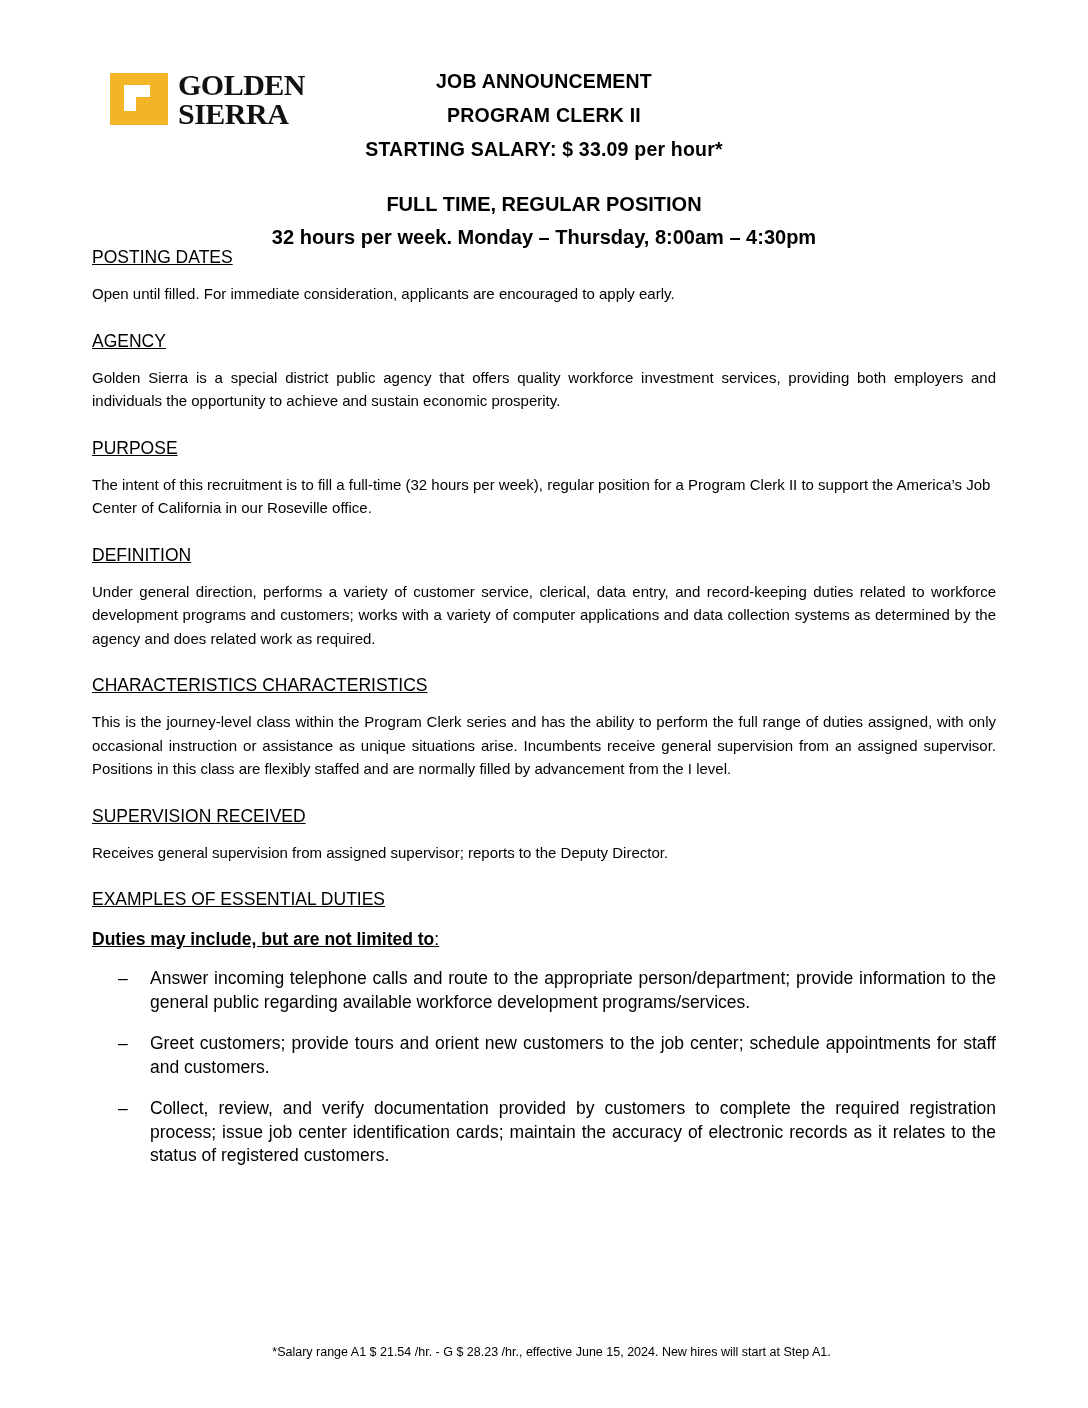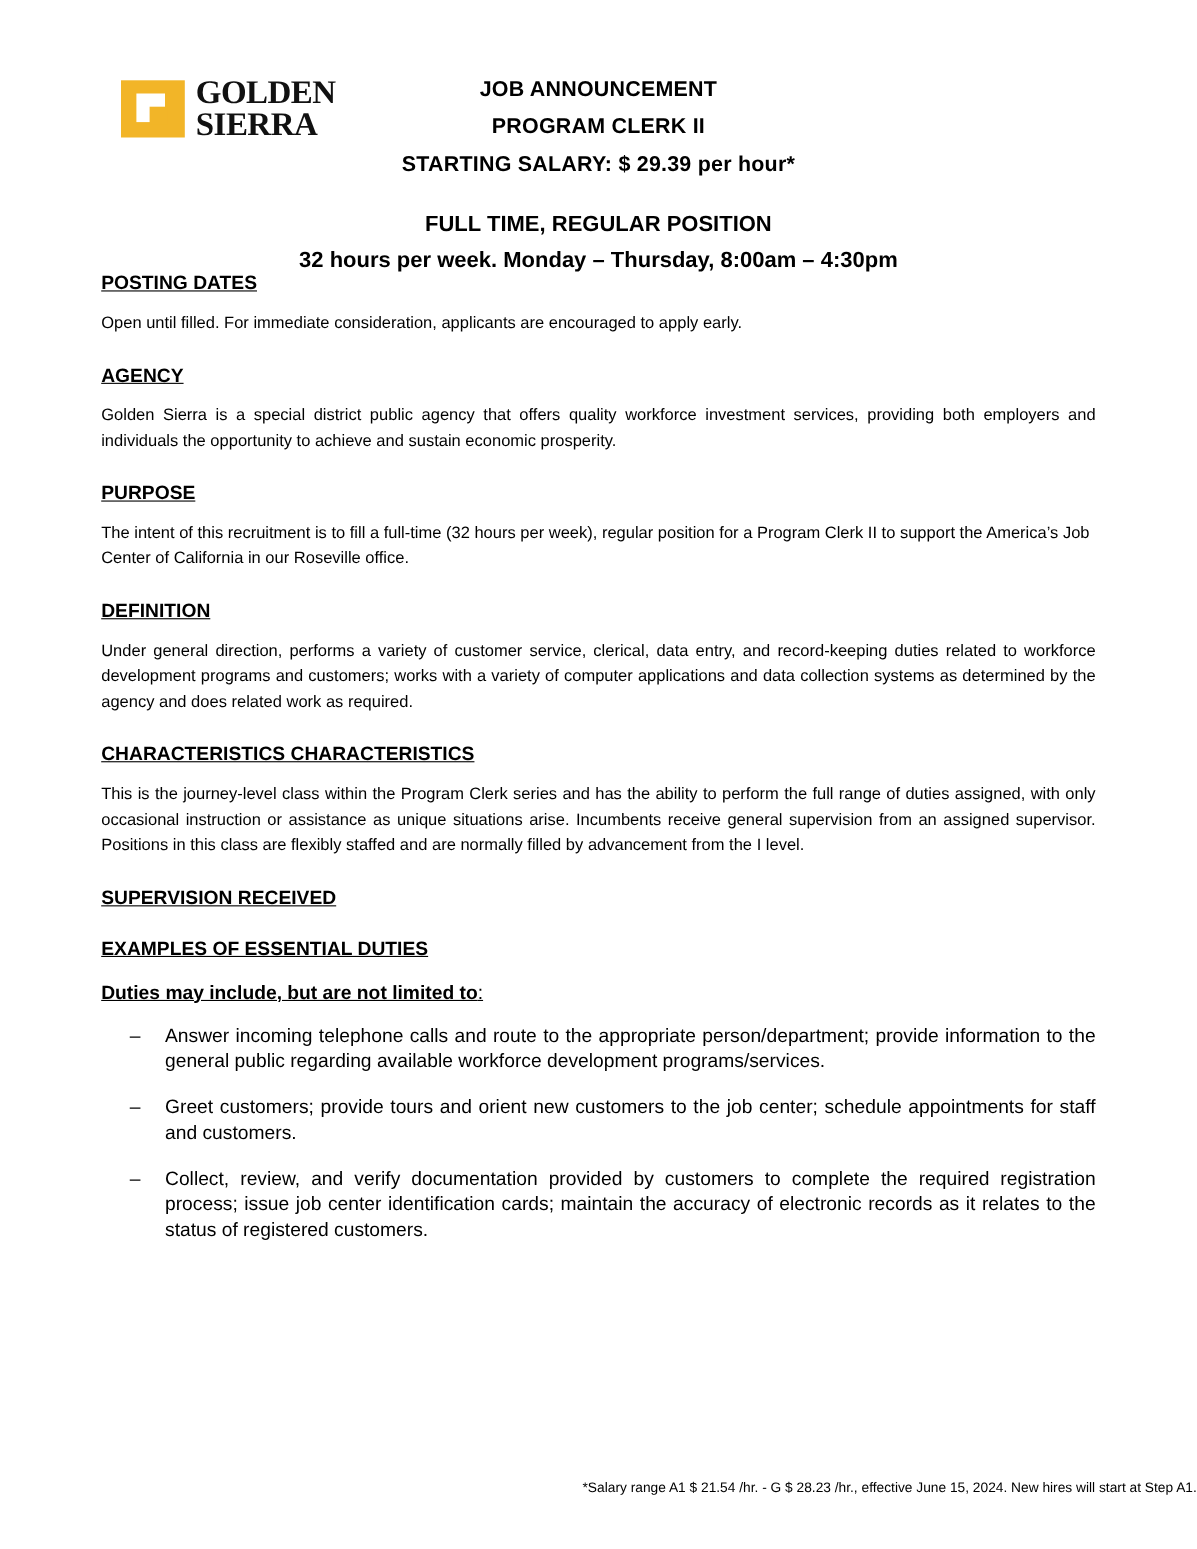--- a/index.html
+++ b/index.html
@@ -86,21 +86,21 @@
     font-size: 20px;
     line-height: 33px;
   }
 
   
   .content {
     padding-top: 6px;
   }
   h2.section-head {
     font-size: 17.5px;
-    font-weight: bold;
+    font-weight: normal;
     text-decoration: underline;
     margin: 0;
     padding: 0;
     line-height: 22px;
   }
   .sec {
     margin-top: 24px;
   }
   p.para {
     font-size: 15px;
@@ -141,21 +141,21 @@
     top: 0;
     font-size: 17.5px;
     line-height: 23.5px;
   }
 
   .footnote {
     position: absolute;
     left: 0;
     right: 0;
     bottom: 48px;
-    text-align: right;
+    text-align: center;
     font-size: 12.5px;
     line-height: 16px;
     padding-left: 15px;
   }
 </style>
 </head>
 <body>
 
 <div class="page">
 
@@ -168,21 +168,21 @@
       </div>
       <div class="logo-text">
         <div>GOLDEN</div>
         <div>SIERRA</div>
       </div>
     </div>
 
     <div class="title-block">
       <div class="title-line">JOB ANNOUNCEMENT</div>
       <div class="title-line">PROGRAM CLERK II</div>
-      <div class="title-line">STARTING SALARY: $ 29.39 per hour*</div>
+      <div class="title-line">STARTING SALARY: $ 33.09 per hour*</div>
       <div class="title-gap"></div>
       <div class="subtitle-line">FULL TIME, REGULAR POSITION</div>
       <div class="subtitle-line">32 hours per week. Monday – Thursday, 8:00am – 4:30pm</div>
     </div>
   </div>
 
   <div class="content">
 
     <div class="sec">
       <h2 class="section-head">POSTING DATES</h2>
@@ -204,20 +204,21 @@
       <p class="para">Under general direction, performs a variety of customer service, clerical, data entry, and record-keeping duties related to workforce development programs and customers;  works with a variety of computer applications and data collection systems as   determined by the agency and does related work as required.</p>
     </div>
 
     <div class="sec">
       <h2 class="section-head">CHARACTERISTICS CHARACTERISTICS</h2>
       <p class="para">This is the journey-level class within the Program Clerk series and has the ability to perform the full range of duties assigned, with only occasional instruction or assistance as unique situations arise. Incumbents receive general supervision from an assigned supervisor. Positions in this class are flexibly staffed and are normally filled by advancement from the I level.</p>
     </div>
 
     <div class="sec">
       <h2 class="section-head">SUPERVISION RECEIVED</h2>
+      <p class="para nojust">Receives general supervision from assigned supervisor; reports to the Deputy Director.</p>
     </div>
 
     <div class="sec">
       <h2 class="section-head">EXAMPLES OF ESSENTIAL DUTIES</h2>
       <p class="bold-lead"><span>Duties may include, but are not limited to</span><span class="norm">:</span></p>
 
       <ul class="duties">
         <li>
           <span class="dash">–</span>
           <span>Answer incoming telephone calls and route to the appropriate person/department; provide information to the general public regarding available workforce development programs/services.</span>

